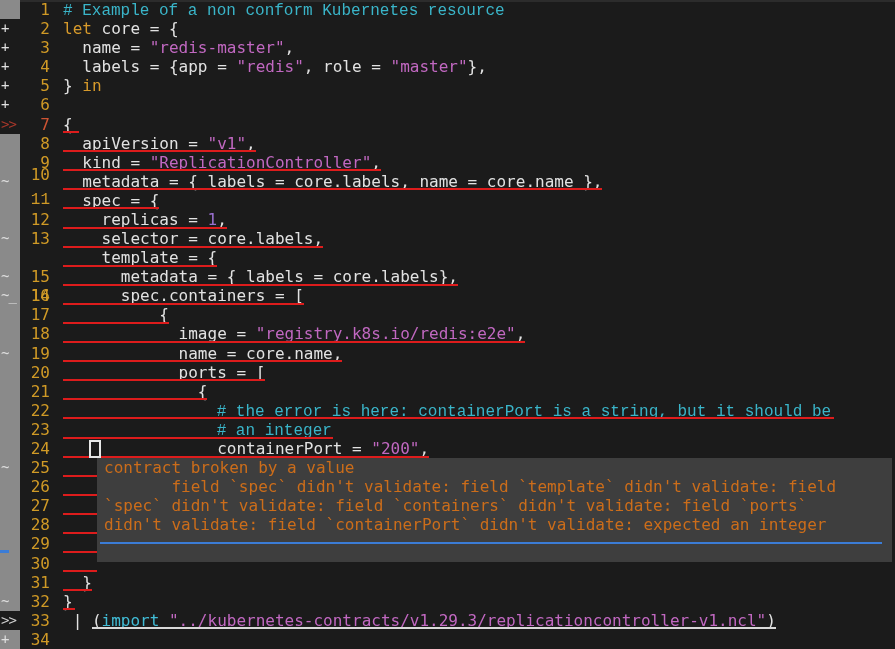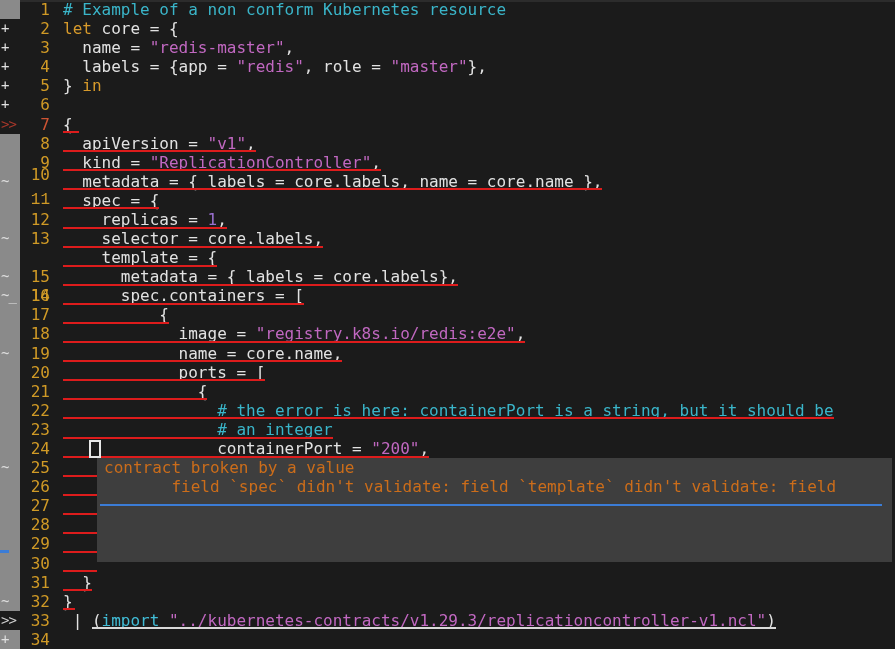--- a/index.html
+++ b/index.html
@@ -9,21 +9,21 @@
     font-family:"DejaVu Sans Mono", monospace;
     font-size:16px;line-height:19.088px;
   }
   .topstrip{position:absolute;top:0;left:0;right:0;height:2px;background:#2c2c2c;}
   .gblock{position:absolute;left:0;width:20px;background:var(--gutter-block,#8a8a8a);z-index:2;}
   .sign{position:absolute;left:1px;width:19px;height:19.088px;font-size:14px;line-height:19.088px;letter-spacing:-1px;z-index:3;}
   .lnum{position:absolute;left:14px;width:36px;height:19.088px;text-align:right;color:var(--line-number,#d09a26);z-index:3;}
   .lnum.error{color:var(--line-number-error,#cf5433);}
   .ctext{position:absolute;left:63px;height:19.088px;white-space:pre;z-index:1;color:var(--text,#e2e2e2);}
   .ctext .text{color:var(--text,#e2e2e2);}
-  .ctext .comment{color:var(--comment,#3ab5c9);}
+  .ctext .comment{color:var(--comment,#3ab5c9);font-family:Liberation Mono, monospace;}
   .ctext .keyword{color:var(--keyword,#d79a2b);}
   .ctext .string{color:var(--string,#c168c1);}
   .ctext .number{color:var(--number,#9a70d0);}
   .ctext .import{color:var(--import,#41bcd6);}
   .ul{position:absolute;height:2px;z-index:1;}
   .ul.red{background:var(--error-underline,#dd1c1c);}
   .ul.white{background:var(--info-underline,#d9d9d9);}
   .popup{
     position:absolute;left:97px;top:458.1px;width:795px;height:104px;
     background:var(--popup-bg,#3e3e3e);box-sizing:border-box;padding-left:7px;z-index:5;
@@ -149,20 +149,22 @@
       <div class="ul red" style="top: 589.24px; left: 63px; width: 28.8984px;"></div>
       <div class="ctext" style="top: 591.728px;"><span class="text">}</span></div>
       <div class="ul red" style="top: 608.328px; left: 63px; width: 11.5594px;"></div>
       <div class="ctext" style="top: 610.816px;"><span class="text"> | (</span><span class="import">import</span><span class="text"> </span><span class="string">"../kubernetes-contracts/v1.29.3/replicationcontroller-v1.ncl"</span><span class="text">)</span></div>
       <div class="ul white" style="top: 627.416px; left: 91.8984px; width: 683.929px;"></div>
     </div>
 
   <div class="popup">
     <div class="popup-line">contract broken by a value</div>
     <div class="popup-line">       field `spec` didn't validate: field `template` didn't validate: field</div>
+    <div class="popup-line">`spec` didn't validate: field `containers` didn't validate: field `ports`</div>
+    <div class="popup-line">didn't validate: field `containerPort` didn't validate: expected an integer</div>
     <div class="popup-rule-row">
       <div class="rule"></div>
     </div>
   </div>
 
   <div id="cursor" class="cursor" style="top: 439.824px; left: 88.8984px;"></div>
   <div id="blue-tick" class="blue-tick" style="left: 0px; top: 550px; width: 9px; height: 3px;"></div>
 </div>
 
 </body></html>

